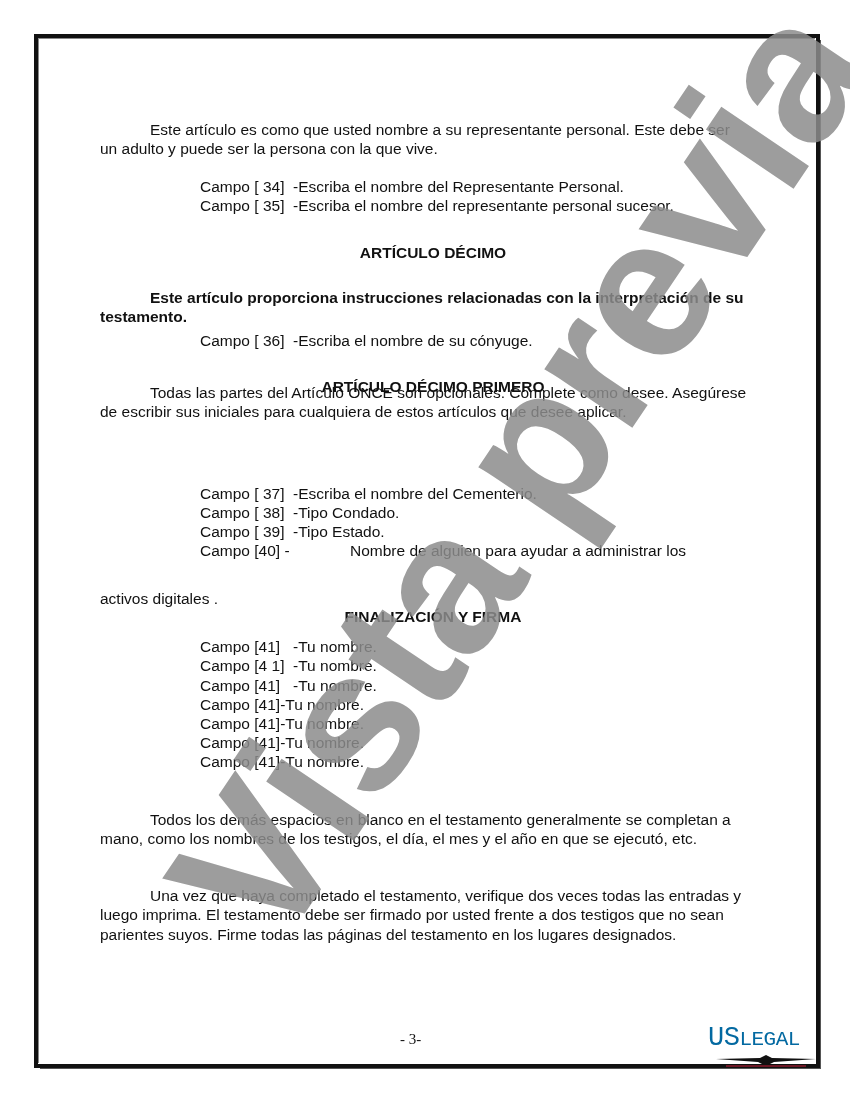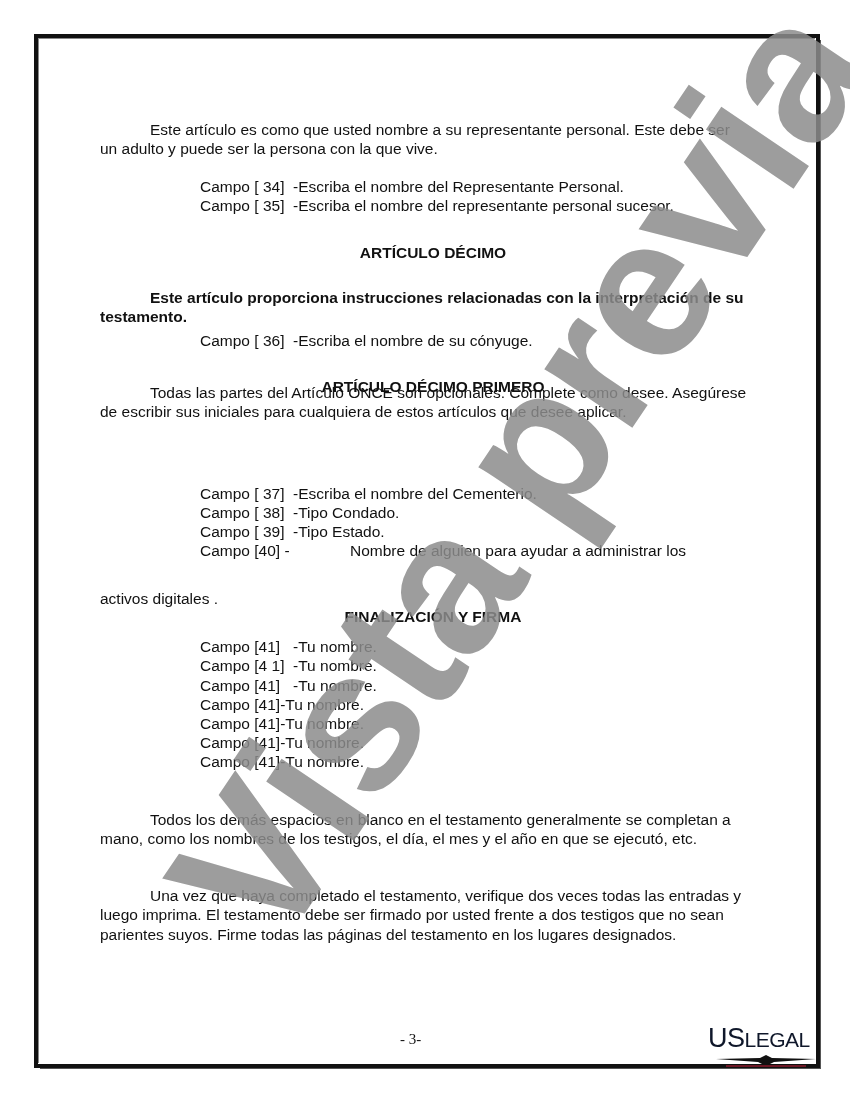--- a/index.html
+++ b/index.html
@@ -8,21 +8,21 @@
     .frame-inner { position:absolute; left:38px; top:38px; width:776px; height:1024px; border-left:1px solid #888; border-top:1px solid #888; box-sizing:content-box; }
     .frame-shadow { position:absolute; left:40px; top:40px; width:778px; height:1026px; border-right:3px solid #555; border-bottom:3px solid #555; }
     .content { position:absolute; left:100px; top:0; width:650px; font-size:15.5px; line-height:19.4px; }
     .p { position:absolute; left:0; width:650px; margin:0; }
     .indent { text-indent:50px; }
     .field { position:absolute; left:100px; white-space:pre; margin:0; }
     .heading { position:absolute; left:0; width:650px; text-align:center; font-weight:bold; margin:8px; }
     .watermark { position:absolute; left:20px; top:430px; font-size:200px; font-weight:bold; color:#8c8c8c; opacity:0.85; transform:rotate(-56deg); transform-origin:center; white-space:nowrap; letter-spacing:-4px; width:900px; text-align:center; pointer-events:none; }
     .pagenum { position:absolute; left:400px; top:1031px; font-family:"Liberation Serif", serif; font-size:15px; }
     .logo { position:absolute; left:708px; top:1024px; width:116px; height:40px; }
-    .logo-text { font-family:Liberation Sans, sans-serif; font-size:27px; color:#0f172a; letter-spacing:-0.5px; line-height:28px; display:block; }
+    .logo-text { font-family:Liberation Mono, monospace; font-size:27px; color:#0369a1; letter-spacing:-0.5px; line-height:28px; display:block; }
     .logo-text .small { font-size:21px; }
   </style>
 </head>
 <body>
 
 <div class="frame-shadow"></div>
 <div class="frame"></div>
 <div class="frame-inner"></div>
 
 <div class="content">

